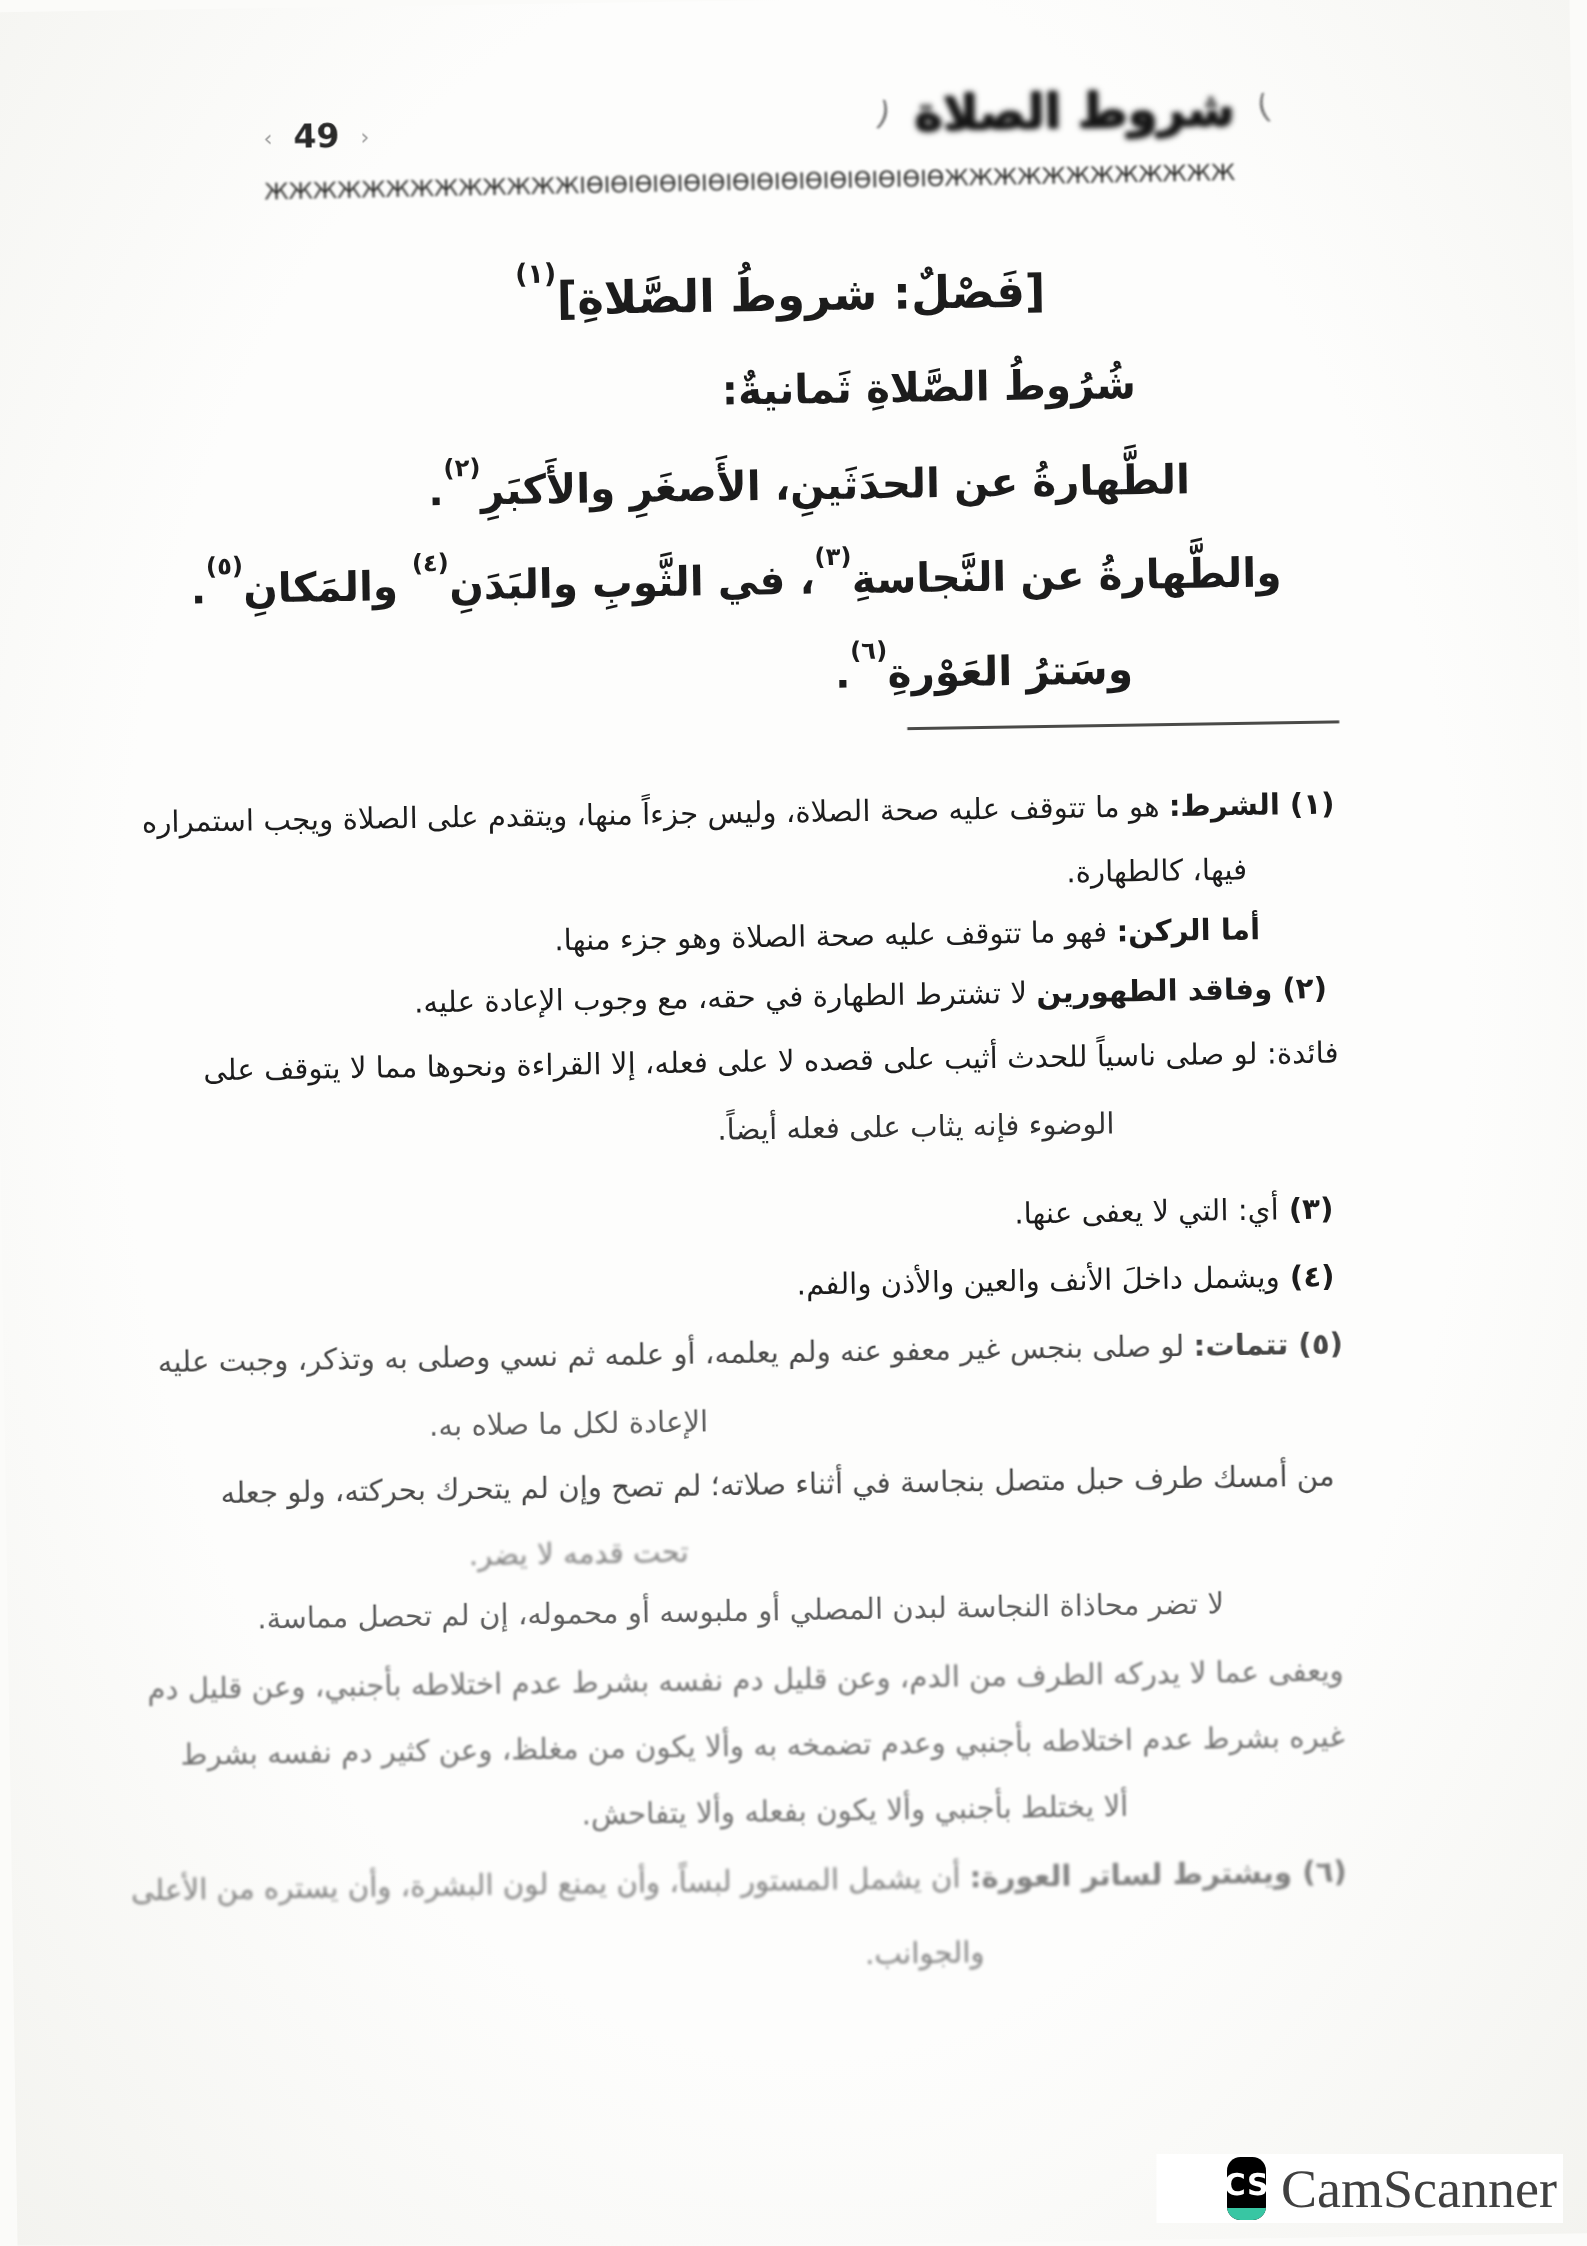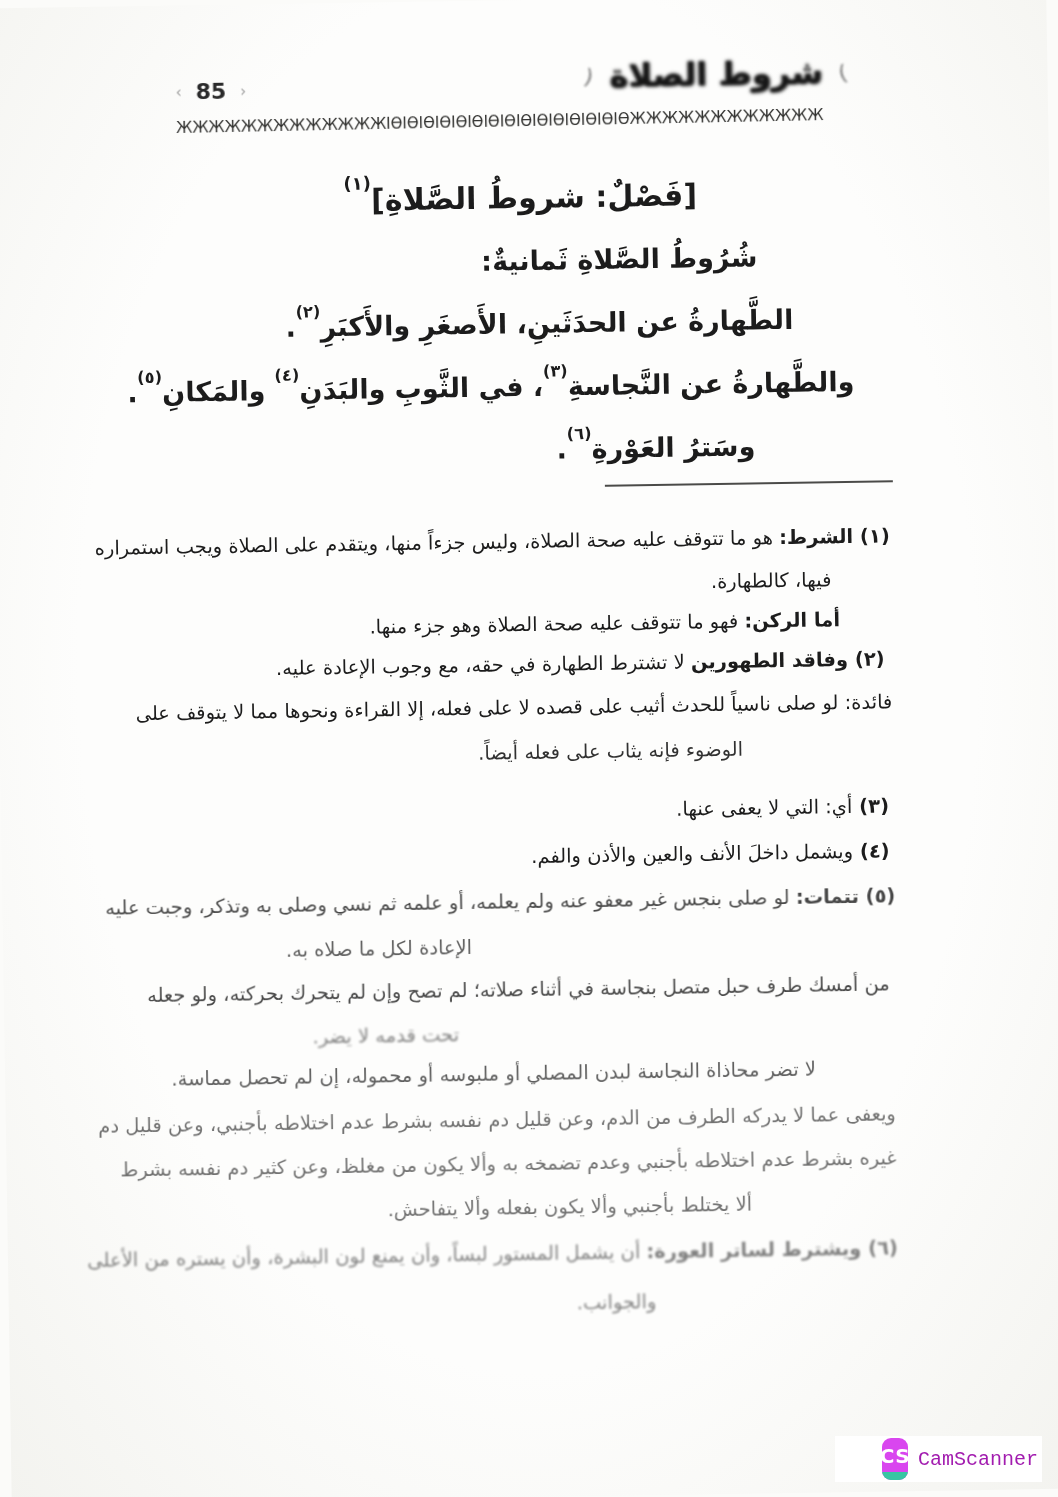--- a/index.html
+++ b/index.html
@@ -43,34 +43,34 @@
   .fade70{opacity:.7;filter:blur(0.5px);}
   .fade60{opacity:.62;filter:blur(0.7px);}
   .fade55{opacity:.55;filter:blur(0.9px);}
   
   .watermark{
     position:absolute;top:1436px;right:16px;height:46px;
     display:flex;align-items:center;gap:10px;background:#ffffff;padding:0 4px;
   }
   .cs-icon{
     width:26px;height:42px;border-radius:9px;position:relative;overflow:hidden;
-    background:#d946ef;display:flex;align-items:center;justify-content:center;margin-left:43px;
+    background:#000000;display:flex;align-items:center;justify-content:center;margin-left:43px;
   }
   .cs-icon span{color:#ffffff;font-weight:700;font-size:20px;letter-spacing:.5px;position:relative;top:-3px;}
   .cs-strip{position:absolute;bottom:0;left:0;width:100%;height:8px;background:#38c6a3;}
-  .cs-label{font-family:Liberation Mono, monospace;font-size:20px;color:#a21caf;}
+  .cs-label{font-family:Liberation Serif, serif;font-size:36px;color:#404040;}
 </style>
 </head>
 <body>
 
 <div class="scan">
 
   <div class="abs pageno-wrap">
     <span class="pn-mark">‹</span>
-    <span class="pageno">85</span>
+    <span class="pageno">49</span>
     <span class="pn-mark">›</span>
   </div>
 
   <div class="abs ornament-wrap">
     <span class="orn-mark" style="transform:rotate(14deg);">)</span>
     <span class="ornament-title">شروط الصلاة</span>
     <span class="orn-mark" style="transform:rotate(-12deg);">(</span>
   </div>
 
   <div class="abs chain">ЖЖЖЖЖЖЖЖЖЖЖЖЖІѲІѲІѲІѲІѲІѲІѲІѲІѲІѲІѲІѲІѲІѲІѲЖЖЖЖЖЖЖЖЖЖЖЖ</div>

